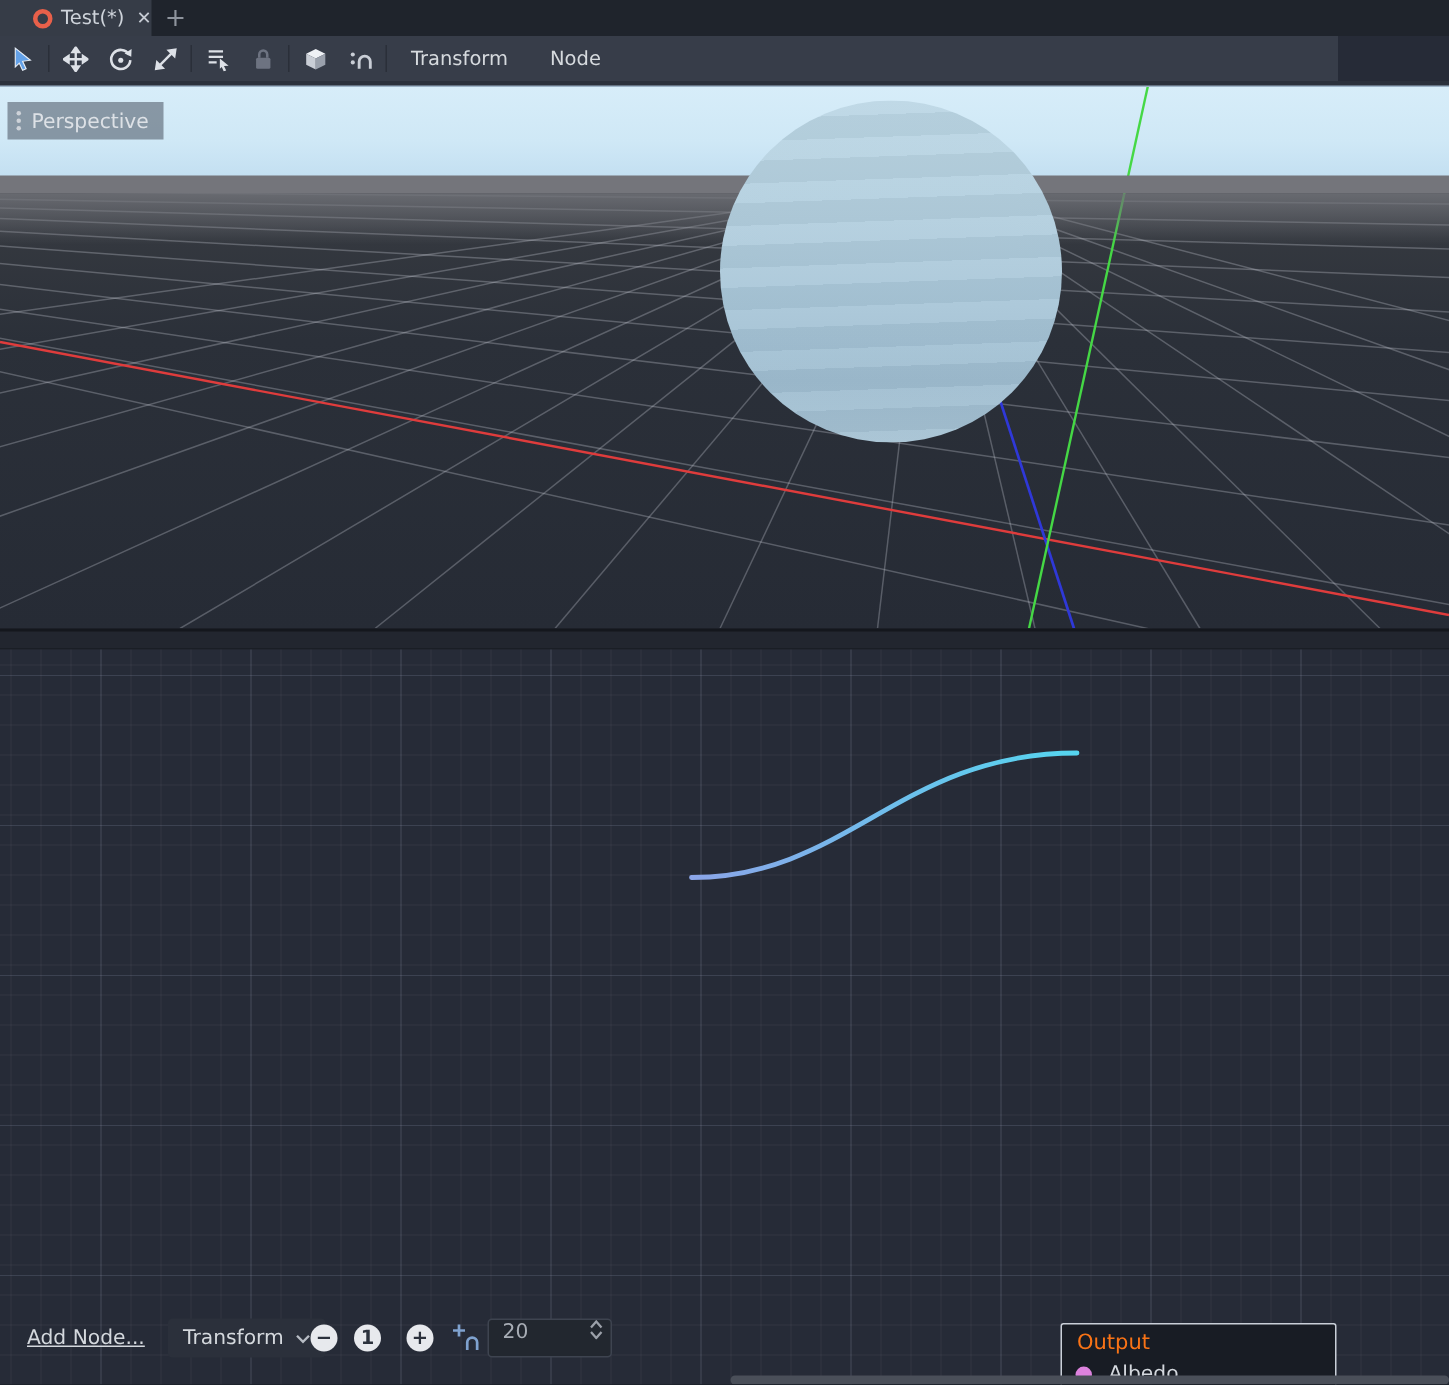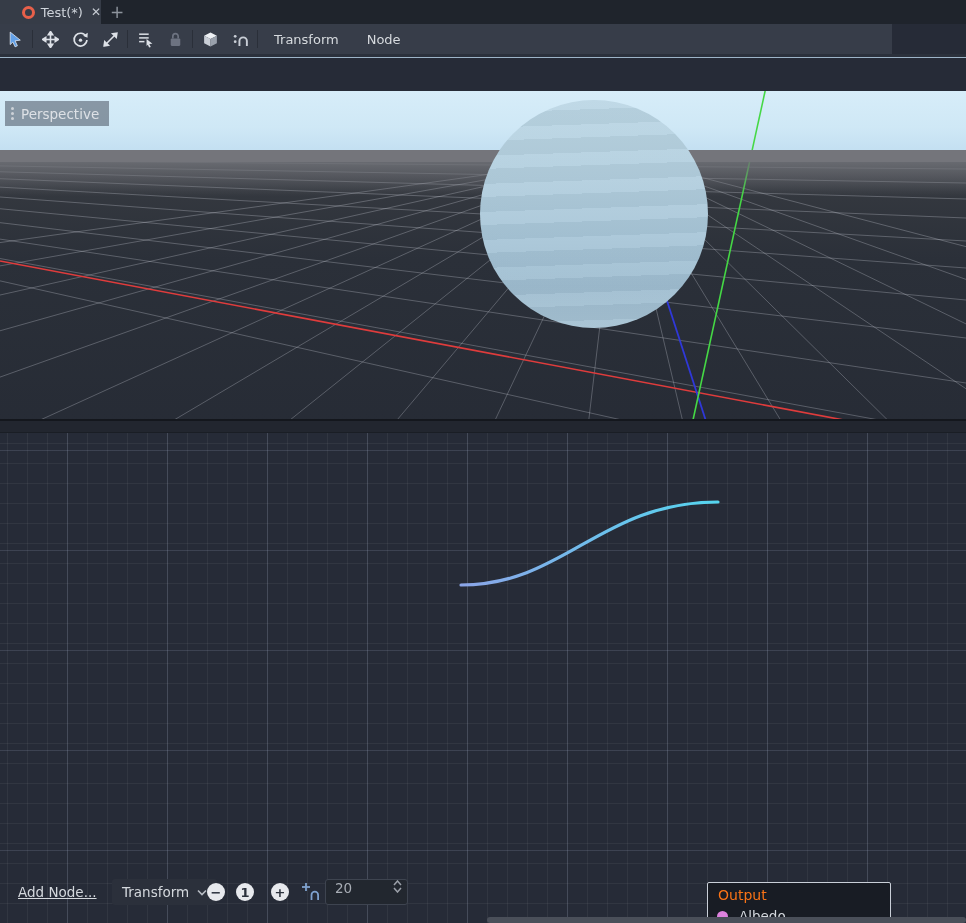--- a/index.html
+++ b/index.html
@@ -20,21 +20,21 @@
   
   .toolbar { position:absolute; left:0; top:24px; width:892px; height:30px; background:#373d49;
              display:flex; align-items:center; }
   .tbtn { width:30px; height:26px; display:flex; align-items:center; justify-content:center; flex:0 0 auto; }
   .tsep { width:1px; height:18px; background:#2a2f39; margin:0 2px; flex:0 0 auto; }
   .tmenu { color:#d6dade; font-size:13px; padding:0 14px; height:26px; display:flex; align-items:center; }
   .strip { position:absolute; left:0; top:54px; width:966px; height:4px; background:#2b313c;
            border-bottom:1px solid #9db4c8; }
 
   
-  .viewport { position:absolute; left:0; top:58px; width:966px; height:361px; overflow:hidden;margin-top:33px; }
+  .viewport { position:absolute; left:0; top:58px; width:966px; height:361px; overflow:hidden; }
   .sky { position:absolute; left:0; top:0; width:966px; height:66px;
          background:linear-gradient(180deg,#d7edf9 0%,#cfe8f6 55%,#c0ddf0 100%); }
   .ground { position:absolute; left:0; top:65px; width:966px; height:296px;
             background:linear-gradient(180deg,#45484f 0%,#34383f 12%,#2b3039 35%,#262b35 100%); }
   .farband { position:absolute; left:0; top:59px; width:966px; height:12px; background:#74757b; }
   .farfade { position:absolute; left:0; top:71px; width:966px; height:34px;
              background:linear-gradient(180deg,rgba(110,112,118,.85),rgba(110,112,118,0)); }
   .vpsvg { position:absolute; left:0; top:0; width:966px; height:361px; }
   .sphere { position:absolute; left:480px; top:9px; width:228px; height:228px; border-radius:50%;
             background:

